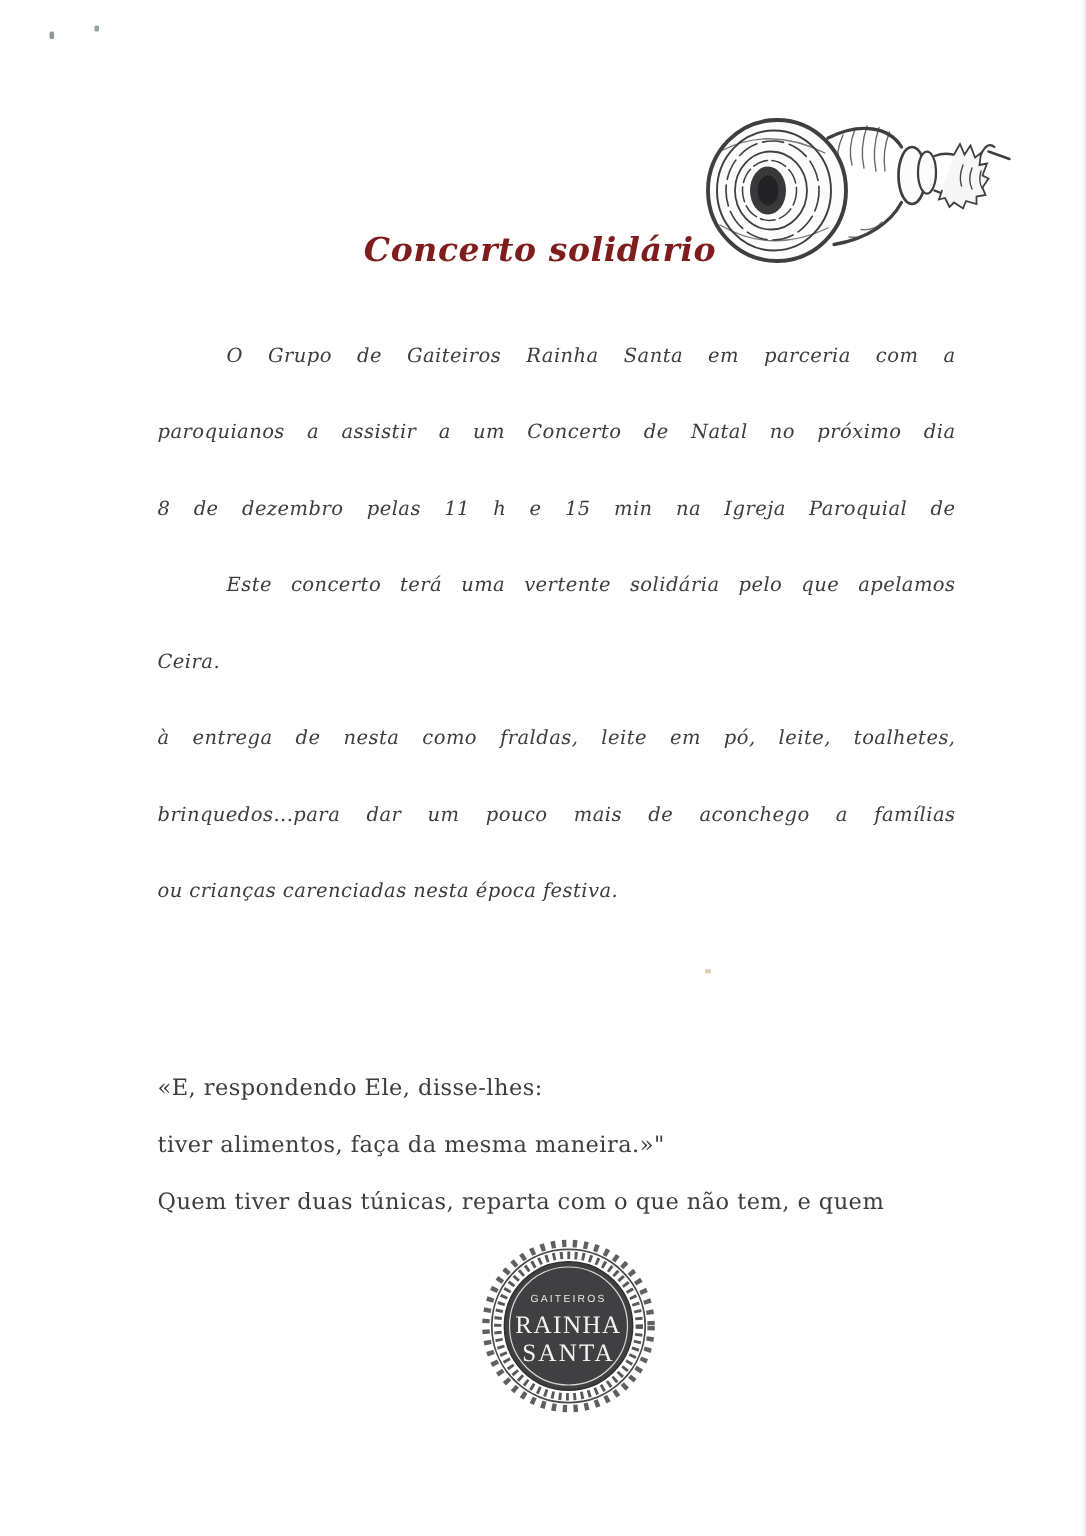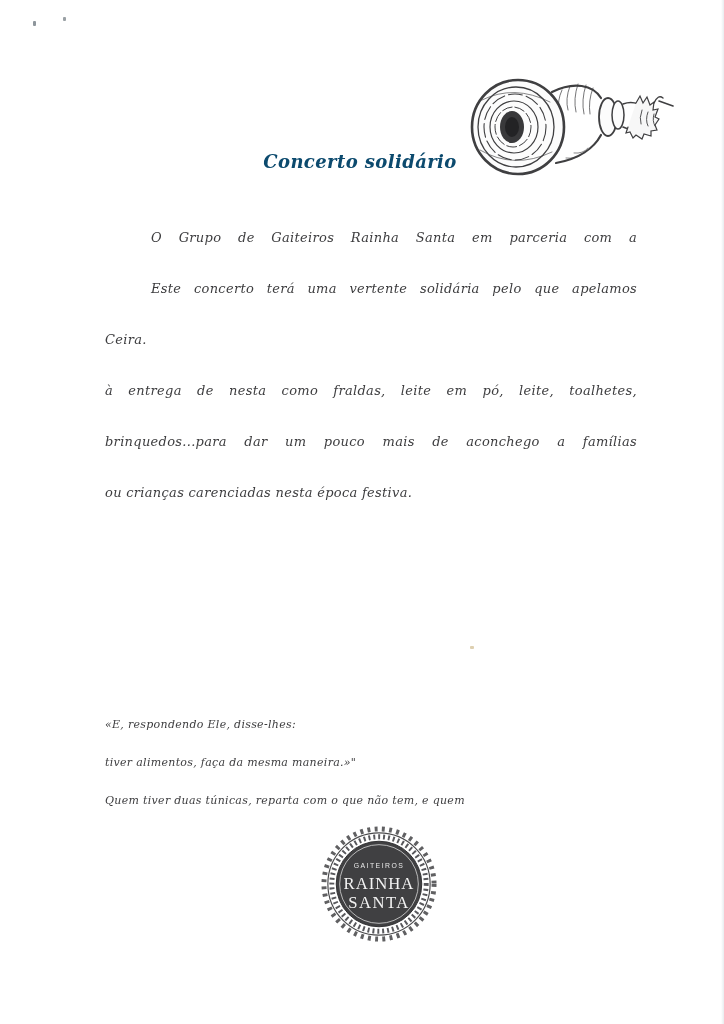--- a/index.html
+++ b/index.html
@@ -17,42 +17,42 @@
   }
   .speck{position:absolute;border-radius:1px;}
   .speck.s1{left:33px;top:21px;width:3px;height:5px;background:#8e969c;}
   .speck.s2{left:63px;top:17px;width:3px;height:4px;background:#9aa1a5;}
   .speck.s3{left:470px;top:646px;width:4px;height:3px;background:#d6c49e;opacity:.8;}
 
   .title{
     position:absolute;left:95px;top:139px;width:530px;
     text-align:center;
     font-style:italic;font-weight:bold;
-    font-size:18px;letter-spacing:.4px;
-    color:#0c4a6e;
+    font-size:22px;letter-spacing:.4px;
+    color:#7f1d1d;
   }
 
   .illustration{position:absolute;left:466px;top:70px;}
 
   .body{
     position:absolute;left:105px;top:212px;width:532px;
     font-style:italic;font-size:13px;letter-spacing:.3px;
     color:#3d3d3f;
   }
   .line{
     display:block;height:51px;line-height:51px;
     text-align:justify;text-align-last:justify;
     white-space:nowrap;
   }
   .line.end{text-align-last:left;}
   .line.indent{padding-left:46px;}
 
   .quote{
     position:absolute;left:105px;top:706px;width:548px;
-    font-style:italic;font-size:11px;letter-spacing:.3px;
+    font-size:15px;letter-spacing:.3px;
     color:#3d3d3f;
   }
   .qline{display:block;height:38px;line-height:38px;white-space:nowrap;}
 
   .seal{position:absolute;left:320px;top:824px;}
   .seal text{font-family:"Liberation Serif", serif;}
   .seal .seal-top{font-family:"Liberation Sans", sans-serif;}
 </style>
 </head>
 <body>
@@ -92,20 +92,22 @@
       <ellipse cx="46" cy="57" rx="7" ry="10" fill="#232325" stroke="none"></ellipse>
       <path d="M16,30 Q48,14 84,32" stroke-width="0.9" opacity="0.7"></path>
       <path d="M14,80 Q48,100 86,82" stroke-width="0.9" opacity="0.7"></path>
     </g>
   </svg>
 
   <h1 class="title">Concerto solidário</h1>
 
   <div class="body">
     <span class="line indent">O Grupo de Gaiteiros Rainha Santa em parceria com a</span>
+    <span class="line">paroquianos a assistir a um Concerto de Natal no próximo dia</span>
+    <span class="line">8 de dezembro pelas 11 h e 15 min na Igreja Paroquial de</span>
     <span class="line indent">Este concerto terá uma vertente solidária pelo que apelamos</span>
     <span class="line end">Ceira.</span>
     <span class="line">à entrega de nesta como fraldas, leite em pó, leite, toalhetes,</span>
     <span class="line">brinquedos...para dar um pouco mais de aconchego a famílias</span>
     <span class="line end">ou crianças carenciadas nesta época festiva.</span>
   </div>
 
   <div class="quote">
     <span class="qline">«E, respondendo Ele, disse-lhes:</span>
     <span class="qline">tiver alimentos, faça da mesma maneira.»"</span>

